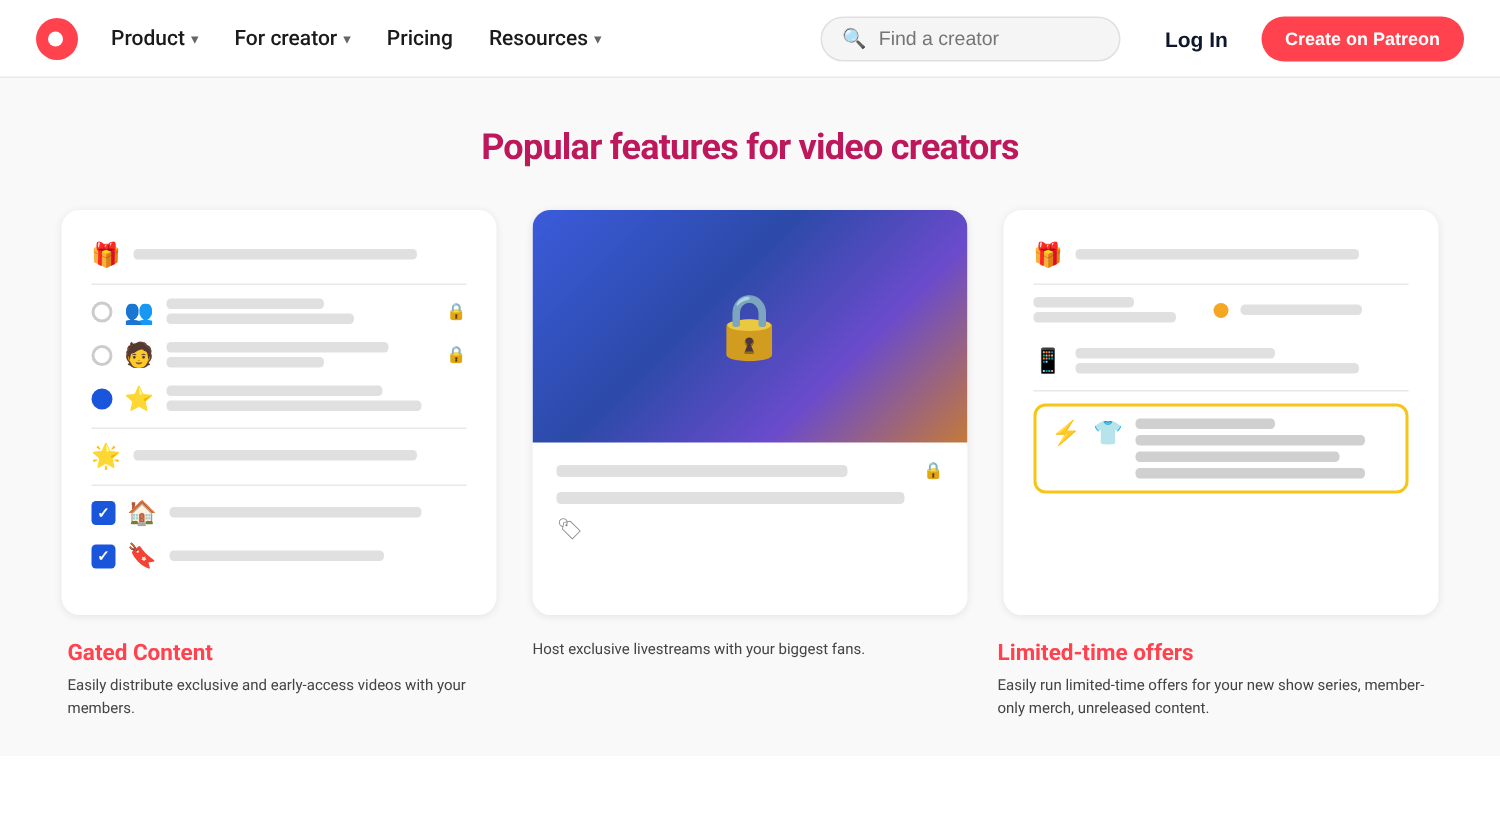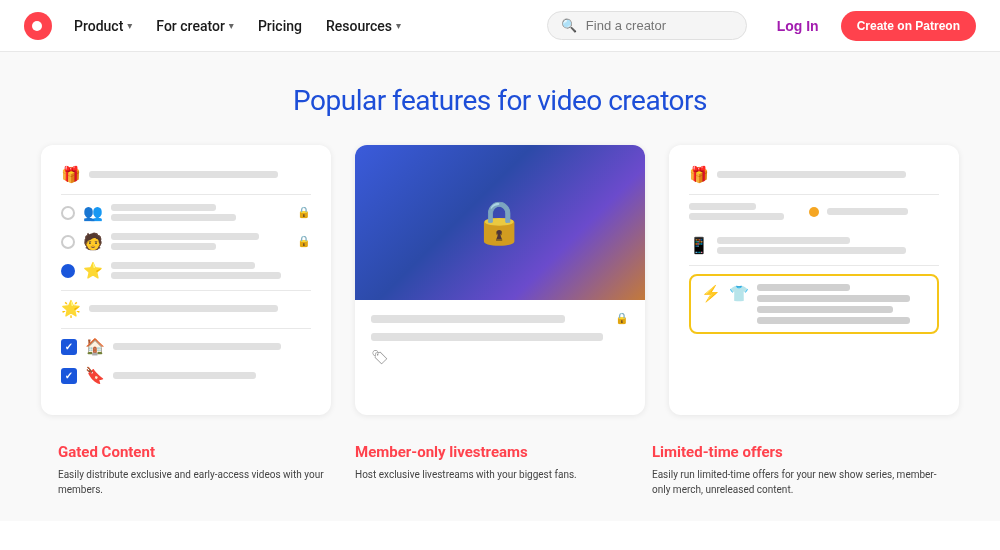--- a/index.html
+++ b/index.html
@@ -23,32 +23,32 @@
     .nav-spacer { flex: 1; }
     .search-bar {
       display: flex; align-items: center; gap: 8px;
       background: #f5f5f5; border: 1px solid #e0e0e0; border-radius: 20px;
       padding: 6px 14px; width: 200px;
     }
     .search-icon { font-size: 13px; color: #888; }
     .search-input { border: none; background: transparent; font-size: 13px; color: #555; outline: none; width: 140px; }
     .btn-login {
       margin-left: 16px; padding: 7px 14px; font-size: 14px; font-weight: 600;
-      color: #a21caf; background: transparent; border: none; cursor: pointer;
+      color: #0f172a; background: transparent; border: none; cursor: pointer;
       border-radius: 6px;
     }
     .btn-create {
       margin-left: 8px; padding: 8px 16px; font-size: 12px; font-weight: 600;
       color: #fff; background: #ff424d; border: none; border-radius: 20px; cursor: pointer;
     }
 
     
     .main { background: #f9f9f9; padding: 32px 40px 24px; }
     .page-title {
-      text-align: center; font-size: 28px; font-weight: 400; color: #1d4ed8;
+      text-align: center; font-size: 24px; font-weight: 700; color: #be185d;
       margin-bottom: 28px; letter-spacing: -0.5px;
     }
 
     
     .cards-row { display: flex; gap: 24px; justify-content: center; }
     .card {
       background: #fff; border-radius: 12px; padding: 20px;
       width: 290px; min-height: 260px; box-shadow: 0 1px 6px rgba(0,0,0,0.08);
       flex-shrink: 0;
     }
@@ -95,21 +95,21 @@
     .bolt { font-size: 16px; }
     .shirt { font-size: 16px; }
     .hl-bars { display: flex; flex-direction: column; gap: 4px; flex: 1; }
     .hl-bar { height: 7px; background: #d0d0d0; border-radius: 3px; }
     .hl-bar-short { width: 55%; }
     .hl-bar-long { width: 90%; }
     .hl-bar-med { width: 80%; }
     .dot-orange { width: 10px; height: 10px; background: #f5a623; border-radius: 50%; flex-shrink: 0; }
 
     
-    .features-row { display: flex; gap: 7px; justify-content: center; margin-top: 28px; }
+    .features-row { display: flex; gap: 20px; justify-content: center; margin-top: 16px; }
     .feature { width: 290px; }
     .feature-title { font-size: 15px; font-weight: 700; margin-bottom: 6px; }
     .feature-title.red { color: #ff424d; }
     .feature-desc { font-size: 10px; color: #444; line-height: 1.5; }
   </style>
 </head>
 <body>
 
 <nav>
   <div class="navbar">
@@ -269,21 +269,20 @@
       </div>
     </div>
   </div>
 
   <div class="features-row">
     <div class="feature">
       <div class="feature-title red">Gated Content</div>
       <div class="feature-desc">Easily distribute exclusive and early-access videos with your members.</div>
     </div>
     <div class="feature">
-      <div class="feature-title red">Member-only livestreams</div>
       <div class="feature-desc">Host exclusive livestreams with your biggest fans.</div>
     </div>
     <div class="feature">
       <div class="feature-title red">Limited-time offers</div>
       <div class="feature-desc">Easily run limited-time offers for your new show series, member-only merch, unreleased content.</div>
     </div>
   </div>
 </main>
 
 </body></html>

